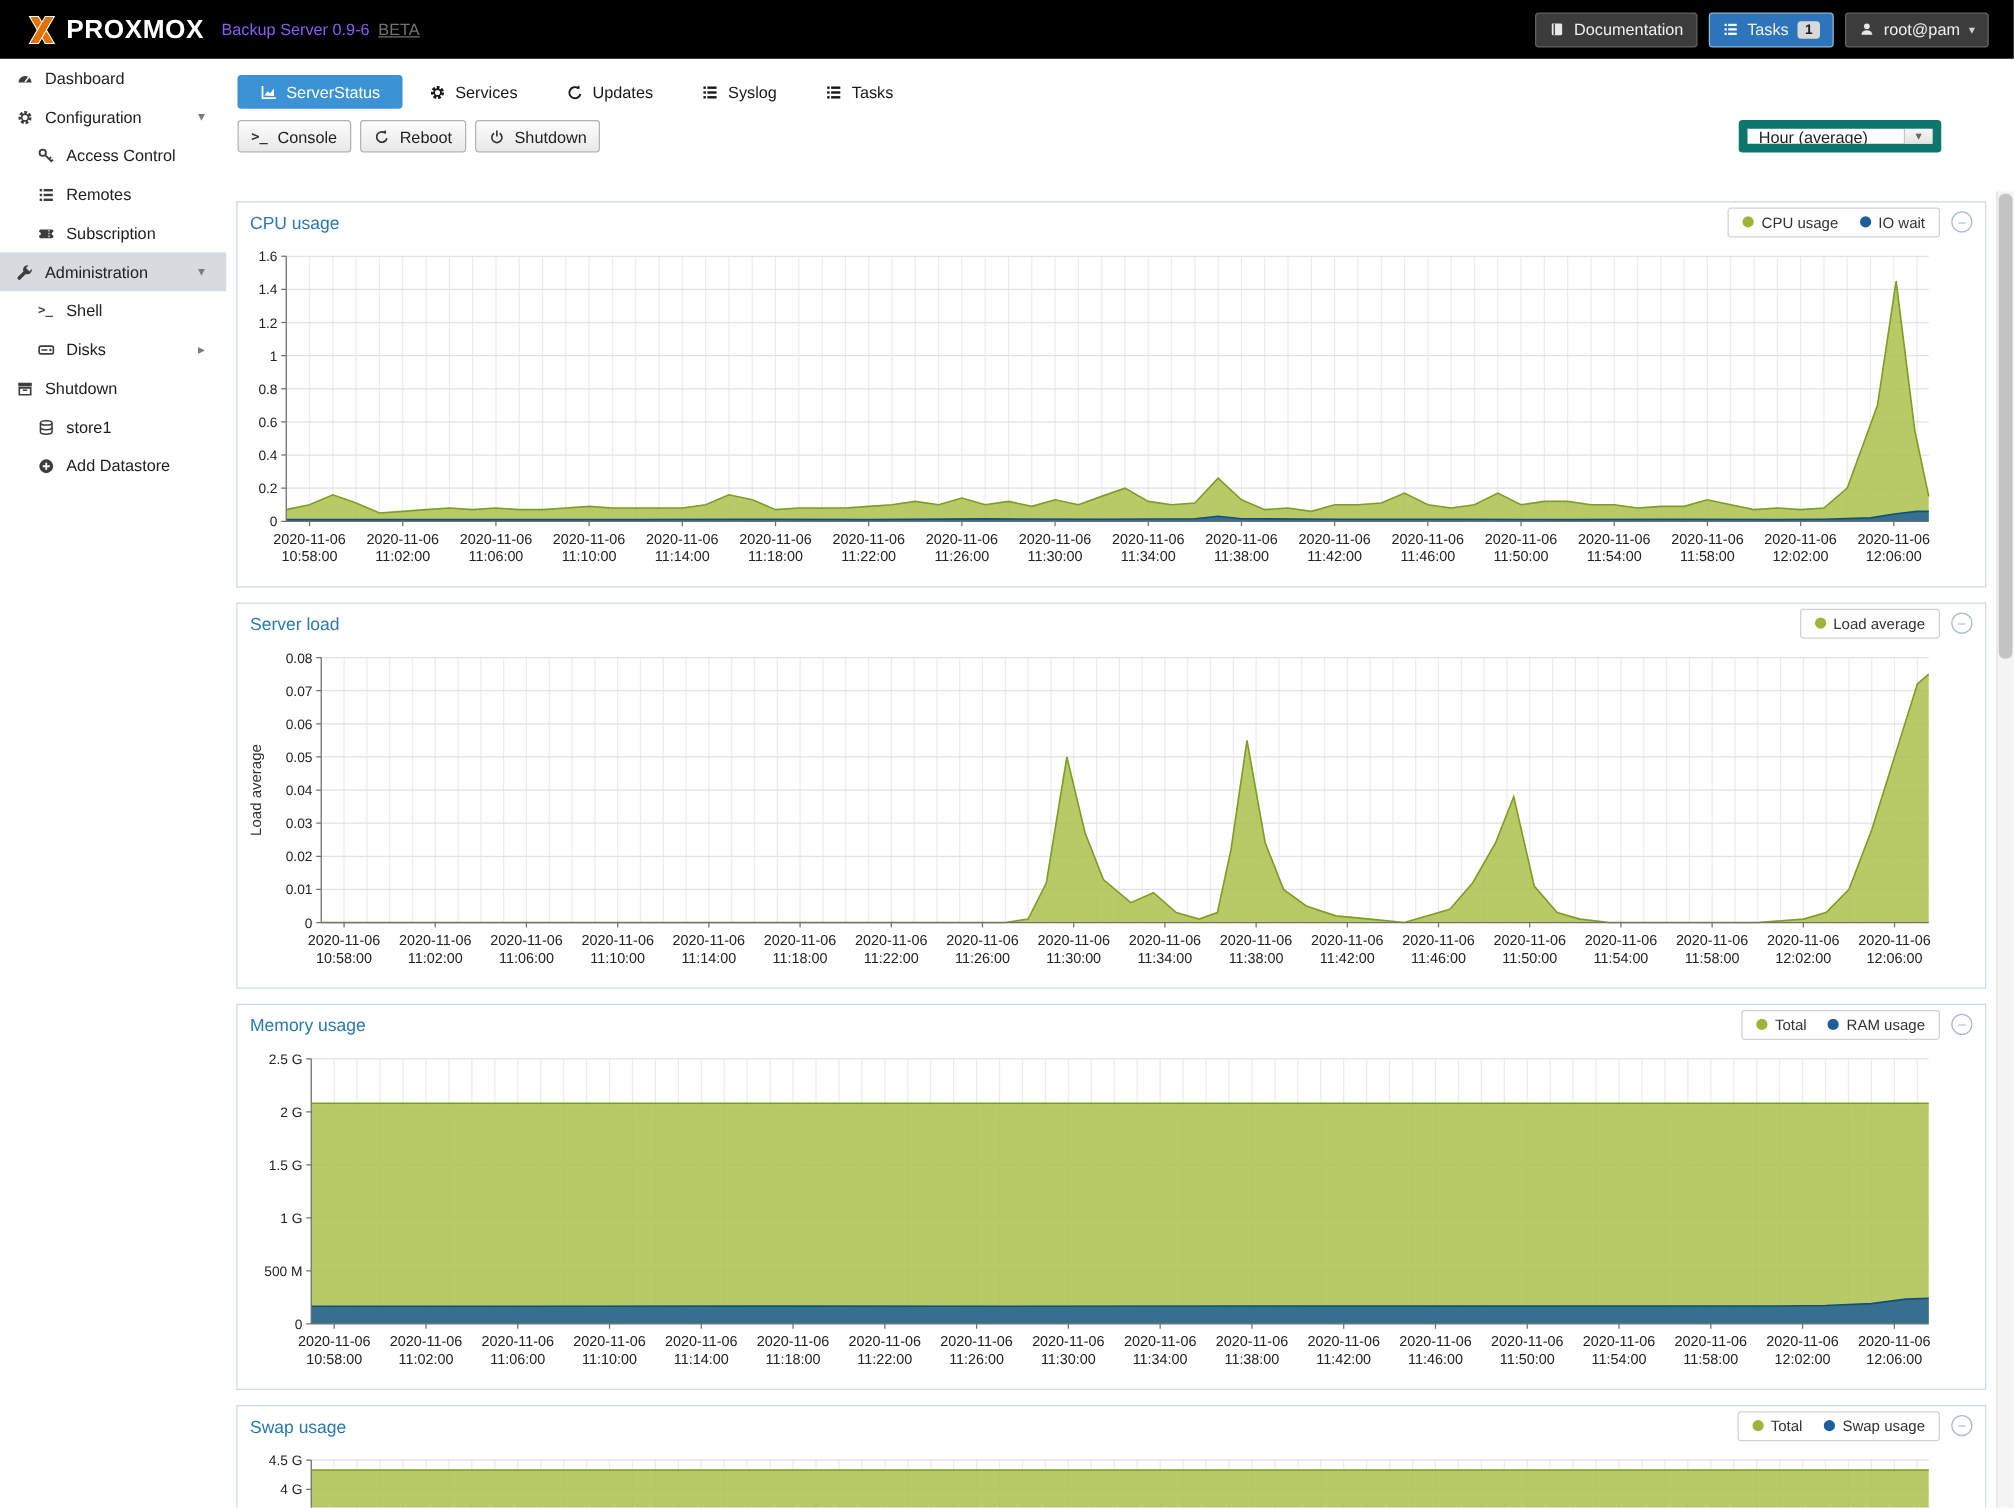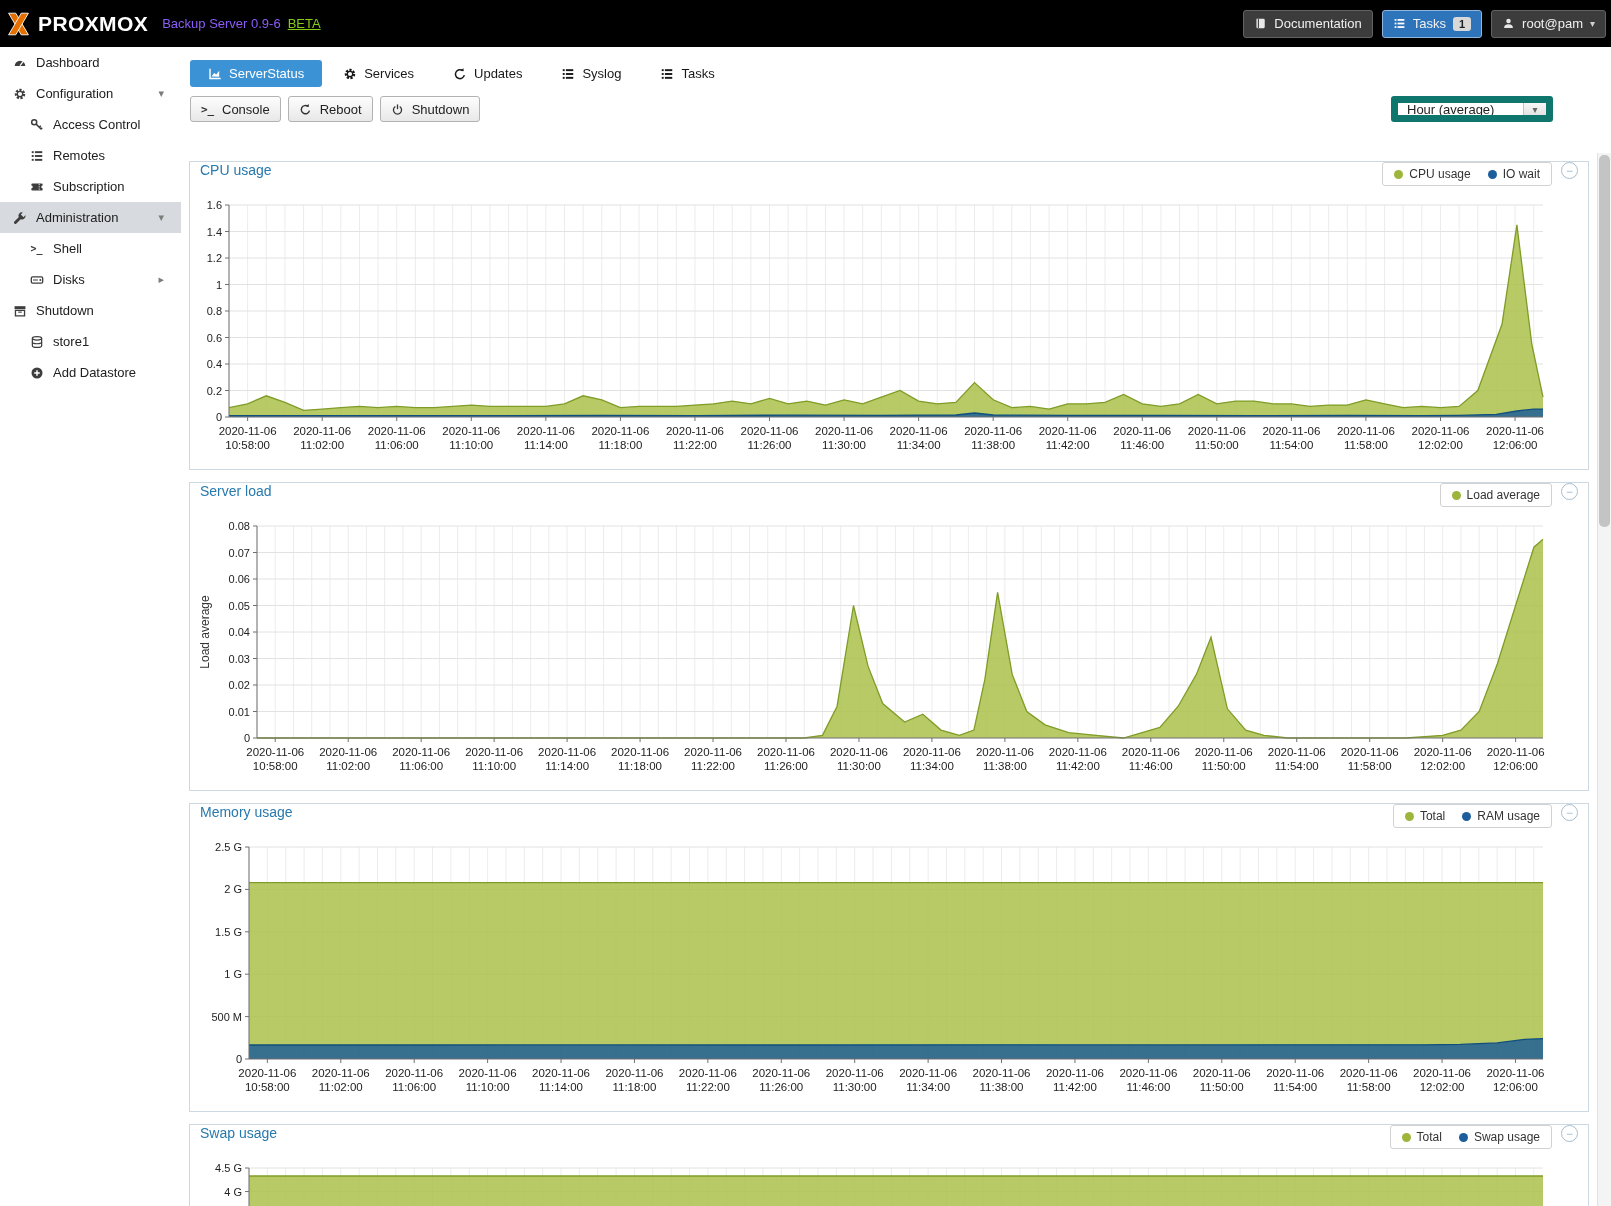--- a/index.html
+++ b/index.html
@@ -1,25 +1,25 @@
 <!DOCTYPE html>
 <html><head>
 <meta charset="utf-8">
 <style>
   html,body{margin:0;padding:0;}
   body{width:1611px;height:1206px;overflow:hidden;background:#fff;
        font-family:"Liberation Sans",sans-serif;position:relative;color:#1f1f1f;}
   svg{display:block;}
   
   .topbar{position:absolute;left:0;top:0;right:0;height:47px;background:#000;
-          display:flex;align-items:center;padding:0 5px;box-sizing:border-box;z-index:5;}
+          display:flex;align-items:center;padding:0 20px;box-sizing:border-box;z-index:5;}
   .brand{display:flex;align-items:center;gap:6px;}
   .brand-text{color:#fff;font-size:21px;font-weight:bold;letter-spacing:.4px;}
   .product{color:#8b5cf6;font-size:13px;margin-left:14px;}
-  .beta{color:#84cc16;font-size:13px;margin-left:7px;text-decoration:underline;cursor:pointer;}
+  .beta{color:#737373;font-size:13px;margin-left:7px;text-decoration:underline;cursor:pointer;}
   .topbar-right{margin-left:auto;display:flex;align-items:center;gap:9px;}
   .tb-btn{background:#3c3c3c;border:1px solid #636363;color:#f0f0f0;border-radius:3px;
           height:26px;display:flex;align-items:center;gap:7px;padding:0 10px;font-size:13px;cursor:pointer;}
   .tb-btn.tasks{background:#2d74ba;border-color:#8fb6dd;}
   .badge{background:#d8d8d8;color:#1f1f1f;border-radius:3px;font-size:11px;
          padding:1px 6px;font-weight:bold;}
   .caret{font-size:10px;color:#cfcfcf;}
   
   .sidebar{position:absolute;left:0;top:47px;width:181px;bottom:0;background:#fff;z-index:4;}
   .side-item{height:31px;display:flex;align-items:center;padding-left:11px;font-size:13px;
@@ -46,21 +46,21 @@
          background:#fff;display:flex;align-items:center;font-size:13px;cursor:pointer;
          box-sizing:border-box;overflow:hidden;}
   .combo .val{padding-left:9px;flex:1;}
   .combo .trigger{width:22px;align-self:stretch;border-left:1px solid #c4c4c4;
          background:linear-gradient(#f7f7f7,#e3e3e3);display:flex;align-items:center;
          justify-content:center;color:#666;font-size:10px;}
   
   .charts{position:absolute;left:181px;top:153px;right:14px;bottom:0;overflow:hidden;
           padding:8px 8px 0 8px;background:#fff;}
   .panel{border:1px solid #cdd9e2;background:#fff;margin-bottom:12px;box-sizing:border-box;}
-  .panel-header{height:31px;display:flex;align-items:flex-start;padding:0 10px;}
+  .panel-header{height:31px;display:flex;align-items:center;padding:0 10px;}
   .panel-title{color:#2779ae;font-size:14px;}
   .legend{margin-left:auto;border:1px solid #d2d2d2;border-radius:3px;height:22px;
           display:flex;align-items:center;padding:0 11px;gap:17px;background:#fff;}
   .legend-item{display:flex;align-items:center;gap:6px;font-size:12px;color:#333;}
   .dot{width:9px;height:9px;border-radius:50%;}
   .collapse-btn{width:17px;height:17px;border-radius:50%;border:1px solid #a7bdcd;color:#a7bdcd;
           margin-left:9px;display:flex;align-items:center;justify-content:center;
           font-size:12px;line-height:1;cursor:pointer;flex:0 0 17px;box-sizing:border-box;}
   .chart-svg{margin:0 5px 4px 5px;}
   .chart-svg text{font-family:"Liberation Sans",sans-serif;}

